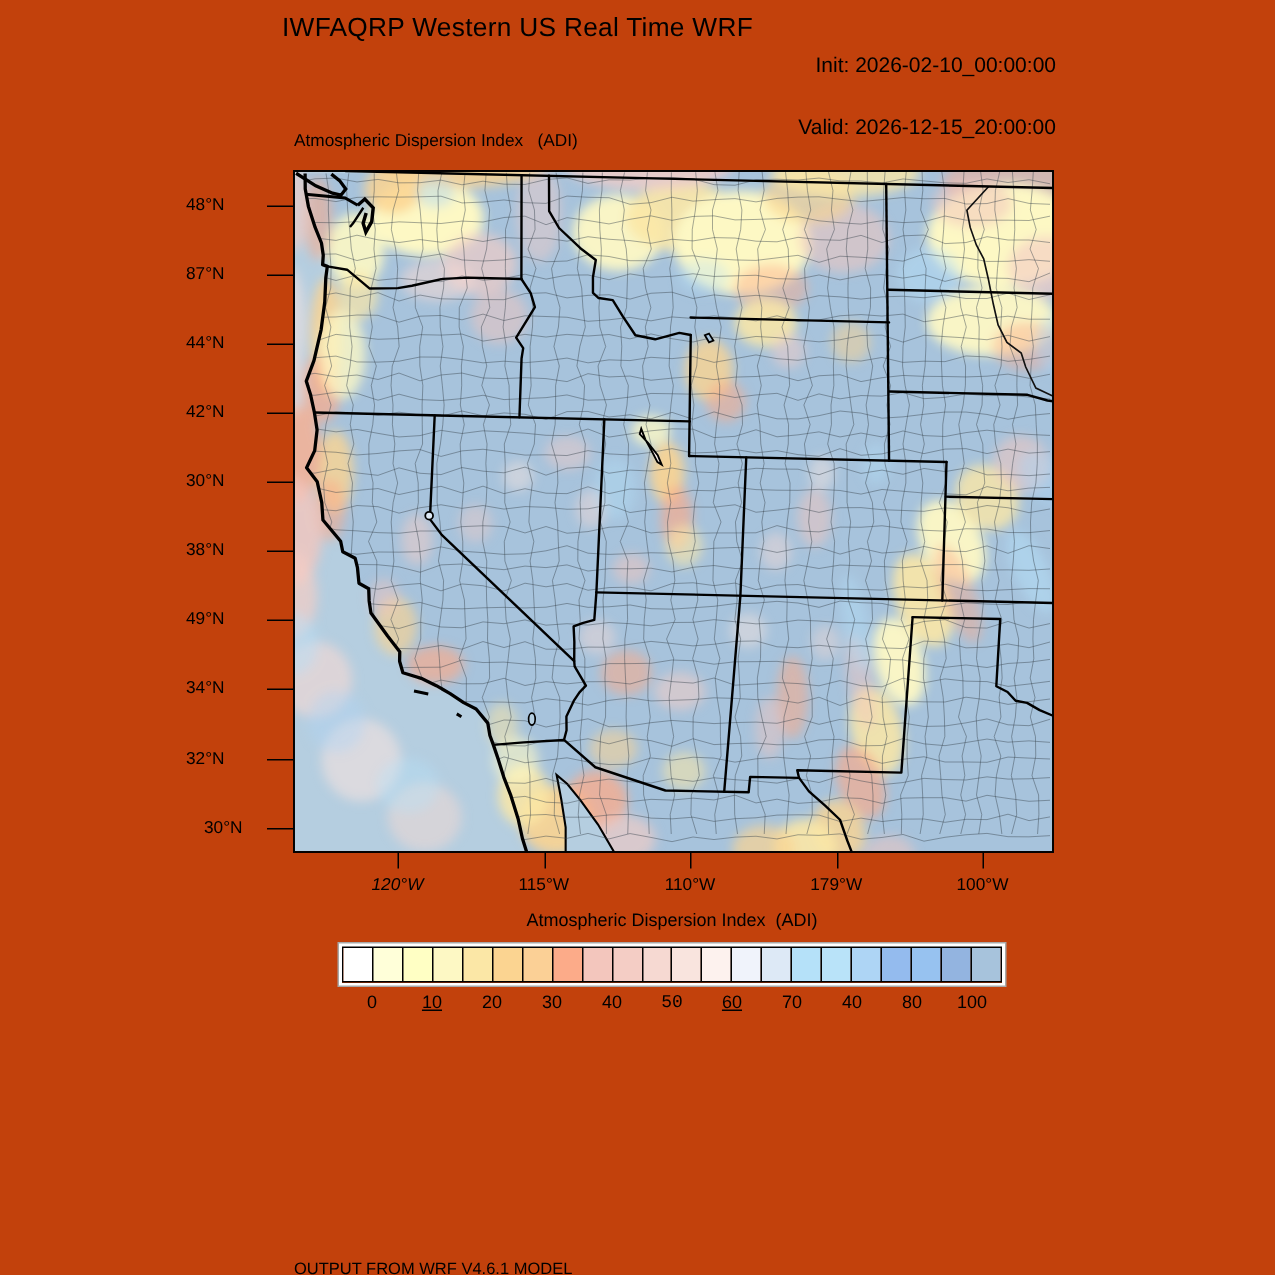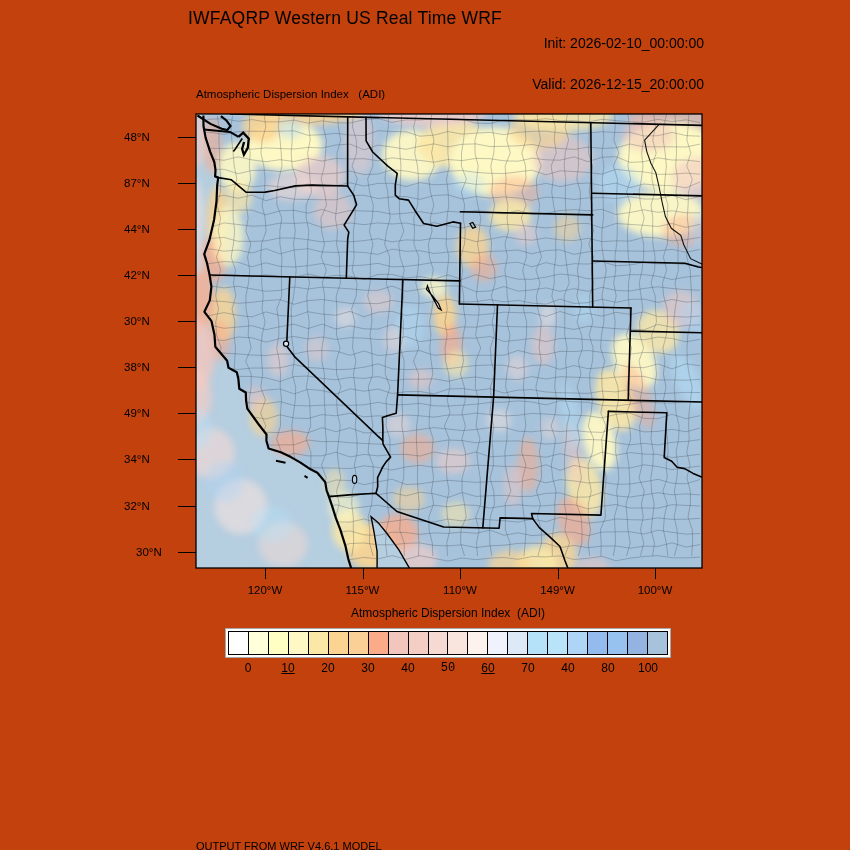--- a/index.html
+++ b/index.html
@@ -212,27 +212,27 @@
       <div class="ticklabel lat" style="left: 124px; top: 361.1px; width: 48px;">38°N</div>
       <div class="tickmark" style="left: 178px; top: 413.2px; width: 18px; height: 1px;"></div>
       <div class="ticklabel lat" style="left: 124px; top: 407.2px; width: 48px;">49°N</div>
       <div class="tickmark" style="left: 178px; top: 459.3px; width: 18px; height: 1px;"></div>
       <div class="ticklabel lat" style="left: 124px; top: 453.3px; width: 48px;">34°N</div>
       <div class="tickmark" style="left: 178px; top: 505.5px; width: 18px; height: 1px;"></div>
       <div class="ticklabel lat" style="left: 124px; top: 499.5px; width: 48px;">32°N</div>
       <div class="tickmark" style="left: 178px; top: 551.6px; width: 18px; height: 1px;"></div>
       <div class="ticklabel lat" style="left: 136px; top: 545.6px; width: 48px;">30°N</div>
       <div class="tickmark" style="left: 265px; top: 568px; width: 1px; height: 11px;"></div>
-      <div class="ticklabel lon" style="left: 235px; top: 584px; width: 60px;">120°W</div>
+      <div class="ticklabel lon" style="left: 235px; top: 584px; width: 60px; font-style: italic;">120°W</div>
       <div class="tickmark" style="left: 362.5px; top: 568px; width: 1px; height: 11px;"></div>
       <div class="ticklabel lon" style="left: 332.5px; top: 584px; width: 60px;">115°W</div>
       <div class="tickmark" style="left: 460px; top: 568px; width: 1px; height: 11px;"></div>
       <div class="ticklabel lon" style="left: 430px; top: 584px; width: 60px;">110°W</div>
       <div class="tickmark" style="left: 557.5px; top: 568px; width: 1px; height: 11px;"></div>
-      <div class="ticklabel lon" style="left: 527.5px; top: 584px; width: 60px;">149°W</div>
+      <div class="ticklabel lon" style="left: 527.5px; top: 584px; width: 60px;">179°W</div>
       <div class="tickmark" style="left: 655px; top: 568px; width: 1px; height: 11px;"></div>
       <div class="ticklabel lon" style="left: 625px; top: 584px; width: 60px;">100°W</div>
     </div>
 
   <div class="cb-title">Atmospheric Dispersion Index  (ADI)</div>
   <div id="colorbar">
       <div class="cbcell" style="background: rgb(255, 255, 255);"></div>
       <div class="cbcell" style="background: rgb(255, 255, 217); border-left: 1px solid rgb(0, 0, 0);"></div>
       <div class="cbcell" style="background: rgb(255, 255, 196); border-left: 1px solid rgb(0, 0, 0);"></div>
       <div class="cbcell" style="background: rgb(253, 248, 196); border-left: 1px solid rgb(0, 0, 0);"></div>

